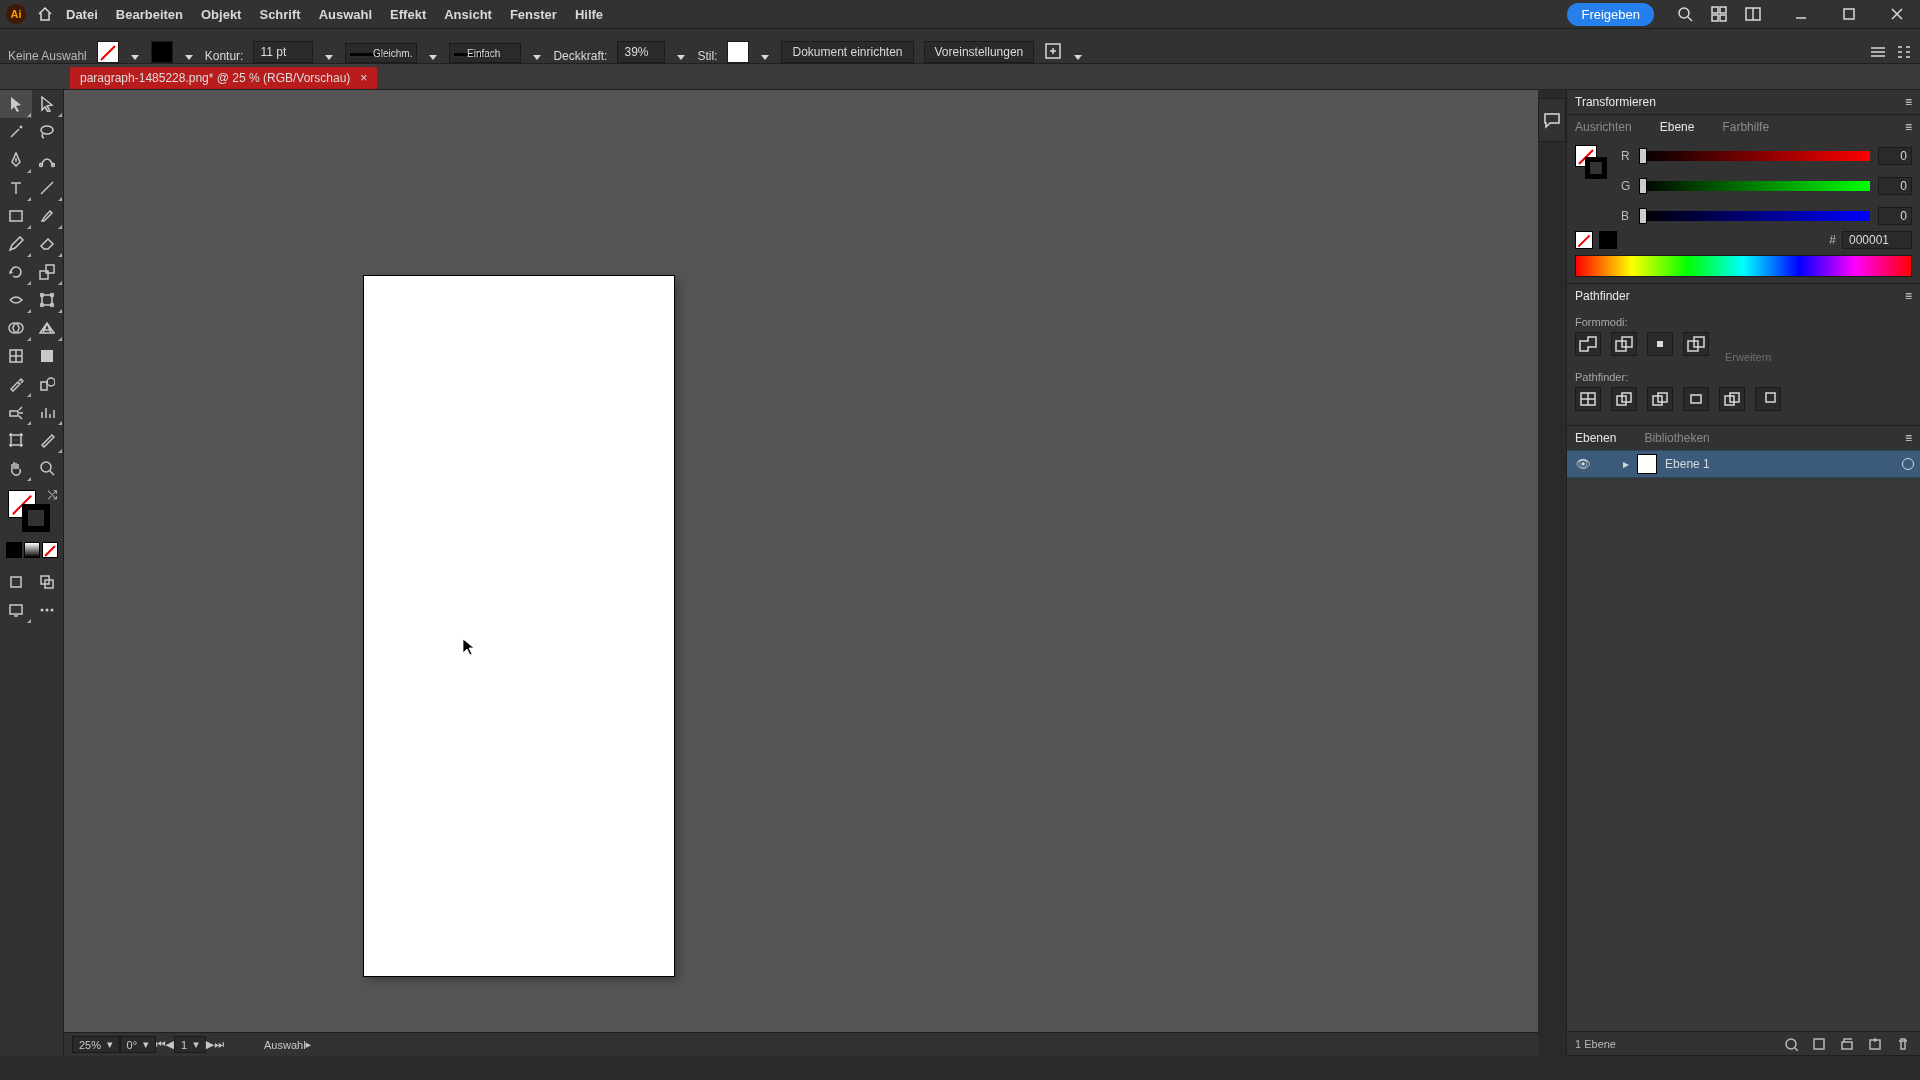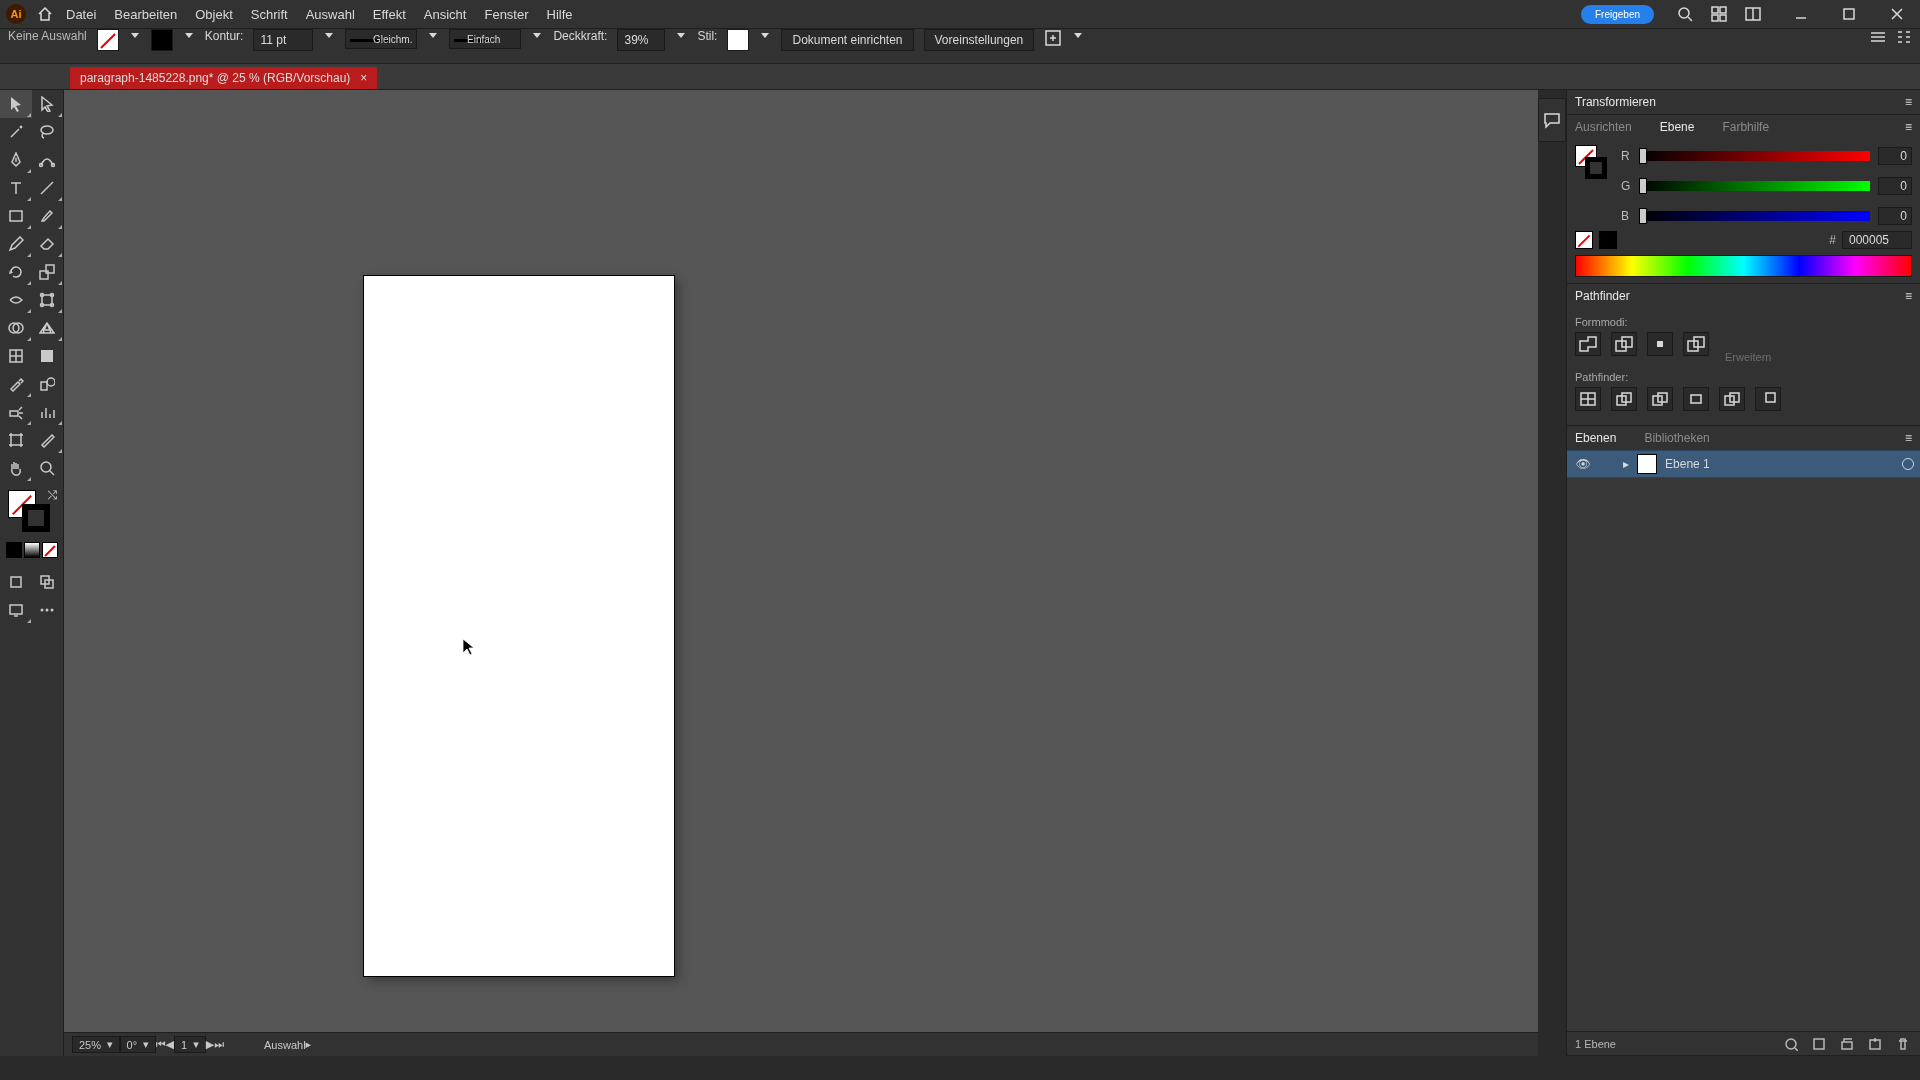--- a/index.html
+++ b/index.html
@@ -3,28 +3,28 @@
 <meta charset="utf-8">
 <style>
 * { margin: 0; padding: 0; box-sizing: border-box; font-family: "Segoe UI", Tahoma, sans-serif; user-select: none; }
 html, body { width: 1920px; height: 1080px; overflow: hidden; background: #2a2a2a; color: #d9d9d9; }
 
 
 #topbar { height: 28px; background: #323232; display: flex; align-items: center; padding: 0 6px; font-size: 13px; }
 #topbar .logo { width: 20px; height: 20px; background: #3d1a00; color: #ff9a00; display: flex; align-items: center; justify-content: center; font-weight: bold; font-size: 11px; border-radius: 10px; margin-right: 8px; }
 #topbar .home { width: 22px; height: 22px; display: flex; align-items: center; justify-content: center; margin-right: 10px; }
 #topbar .menus { display: flex; gap: 18px; }
-#topbar .menus span { cursor: default; }
+#topbar .menus span { cursor: default; font-weight: bold; }
 #topbar .spacer { flex: 1; }
-#topbar .share-btn { background: #2680eb; color: #fff; padding: 4px 14px; border-radius: 14px; font-size: 10px; margin-right: 14px; }
+#topbar .share-btn { background: #2680eb; color: #fff; padding: 4px 14px; border-radius: 14px; font-size: 13px; margin-right: 14px; }
 #topbar .ico { width: 22px; height: 22px; display: flex; align-items: center; justify-content: center; margin: 0 6px; }
 #topbar .winctrl { display: flex; gap: 14px; margin-left: 14px; }
 
 
-#controlbar { height: 36px; background: #323232; border-top: 1px solid #1f1f1f; border-bottom: 1px solid #1f1f1f; display: flex; align-items: flex-start; font-size: 12px; padding: 0 8px; gap: 10px; }
+#controlbar { height: 36px; background: #323232; border-top: 1px solid #1f1f1f; border-bottom: 1px solid #1f1f1f; display: flex; align-items: flex-end; font-size: 12px; padding: 0 8px; gap: 10px; }
 #controlbar .nosel { color: #b8b8b8; }
 .swatch { width: 22px; height: 22px; border: 1px solid #1a1a1a; position: relative; background: #fff; }
 .swatch.slash::after { content: ""; position: absolute; left: 0; right: 0; top: 50%; border-top: 2px solid #e00; transform: rotate(-45deg); }
 .swatch.black { background: #000; }
 .cbdrop { width: 12px; height: 12px; display: flex; align-items: center; justify-content: center; }
 .field { background: #2a2a2a; border: 1px solid #1a1a1a; color: #dcdcdc; height: 22px; padding: 0 6px; font-size: 12px; display: flex; align-items: center; }
 .brush-prev { width: 72px; height: 20px; background: #2a2a2a; border: 1px solid #1a1a1a; display: flex; align-items: center; justify-content: center; font-size: 10px; position: relative; }
 .brush-prev .line { position: absolute; left: 4px; right: 28px; top: 50%; border-top: 3px solid #000; }
 .btn { background: #2a2a2a; border: 1px solid #1a1a1a; padding: 3px 10px; font-size: 12px; }
 
@@ -576,21 +576,21 @@
                 </div>
               <div class="val">0</div>
             </div>
           </div>
         </div>
         <div class="nonecol">
           <div class="nb"></div>
           <div class="bb"></div>
           <div class="hexrow">
             <span>#</span>
-            <div class="field" style="width:70px;height:18px">000005</div>
+            <div class="field" style="width:70px;height:18px">000001</div>
           </div>
         </div>
         <div class="spectrum"></div>
       </div>
     </div>
 
     <div class="panel">
       <div class="panelhead">
         <span class="tabp act">Pathfinder</span>
         <span class="menuico">≡</span>

